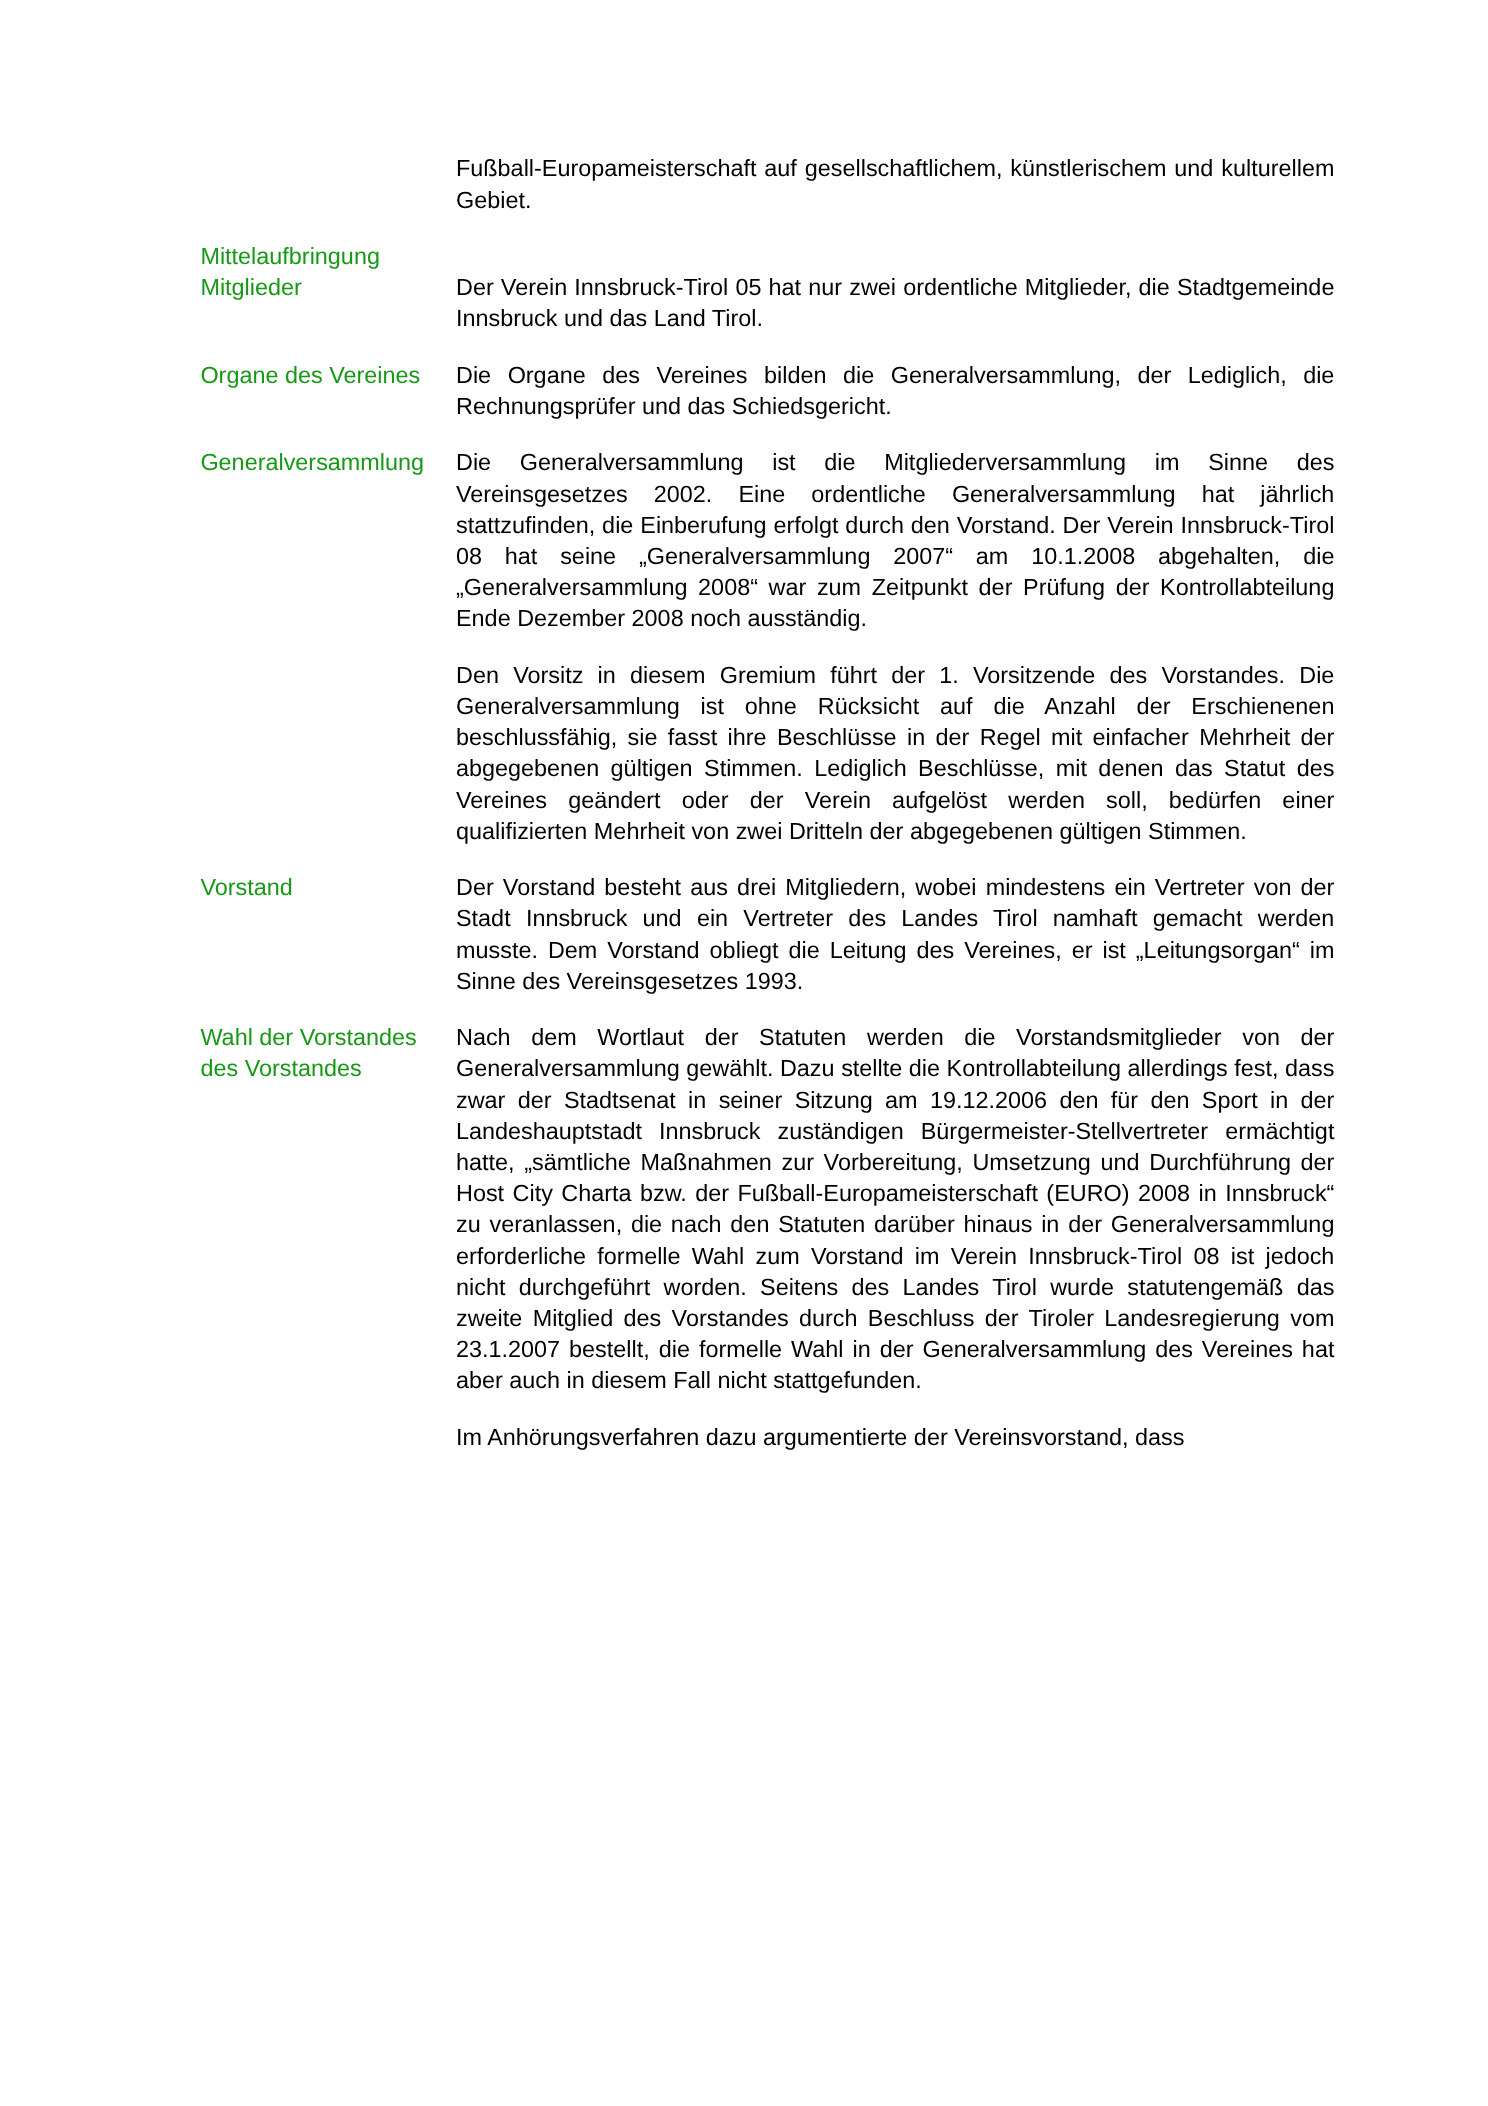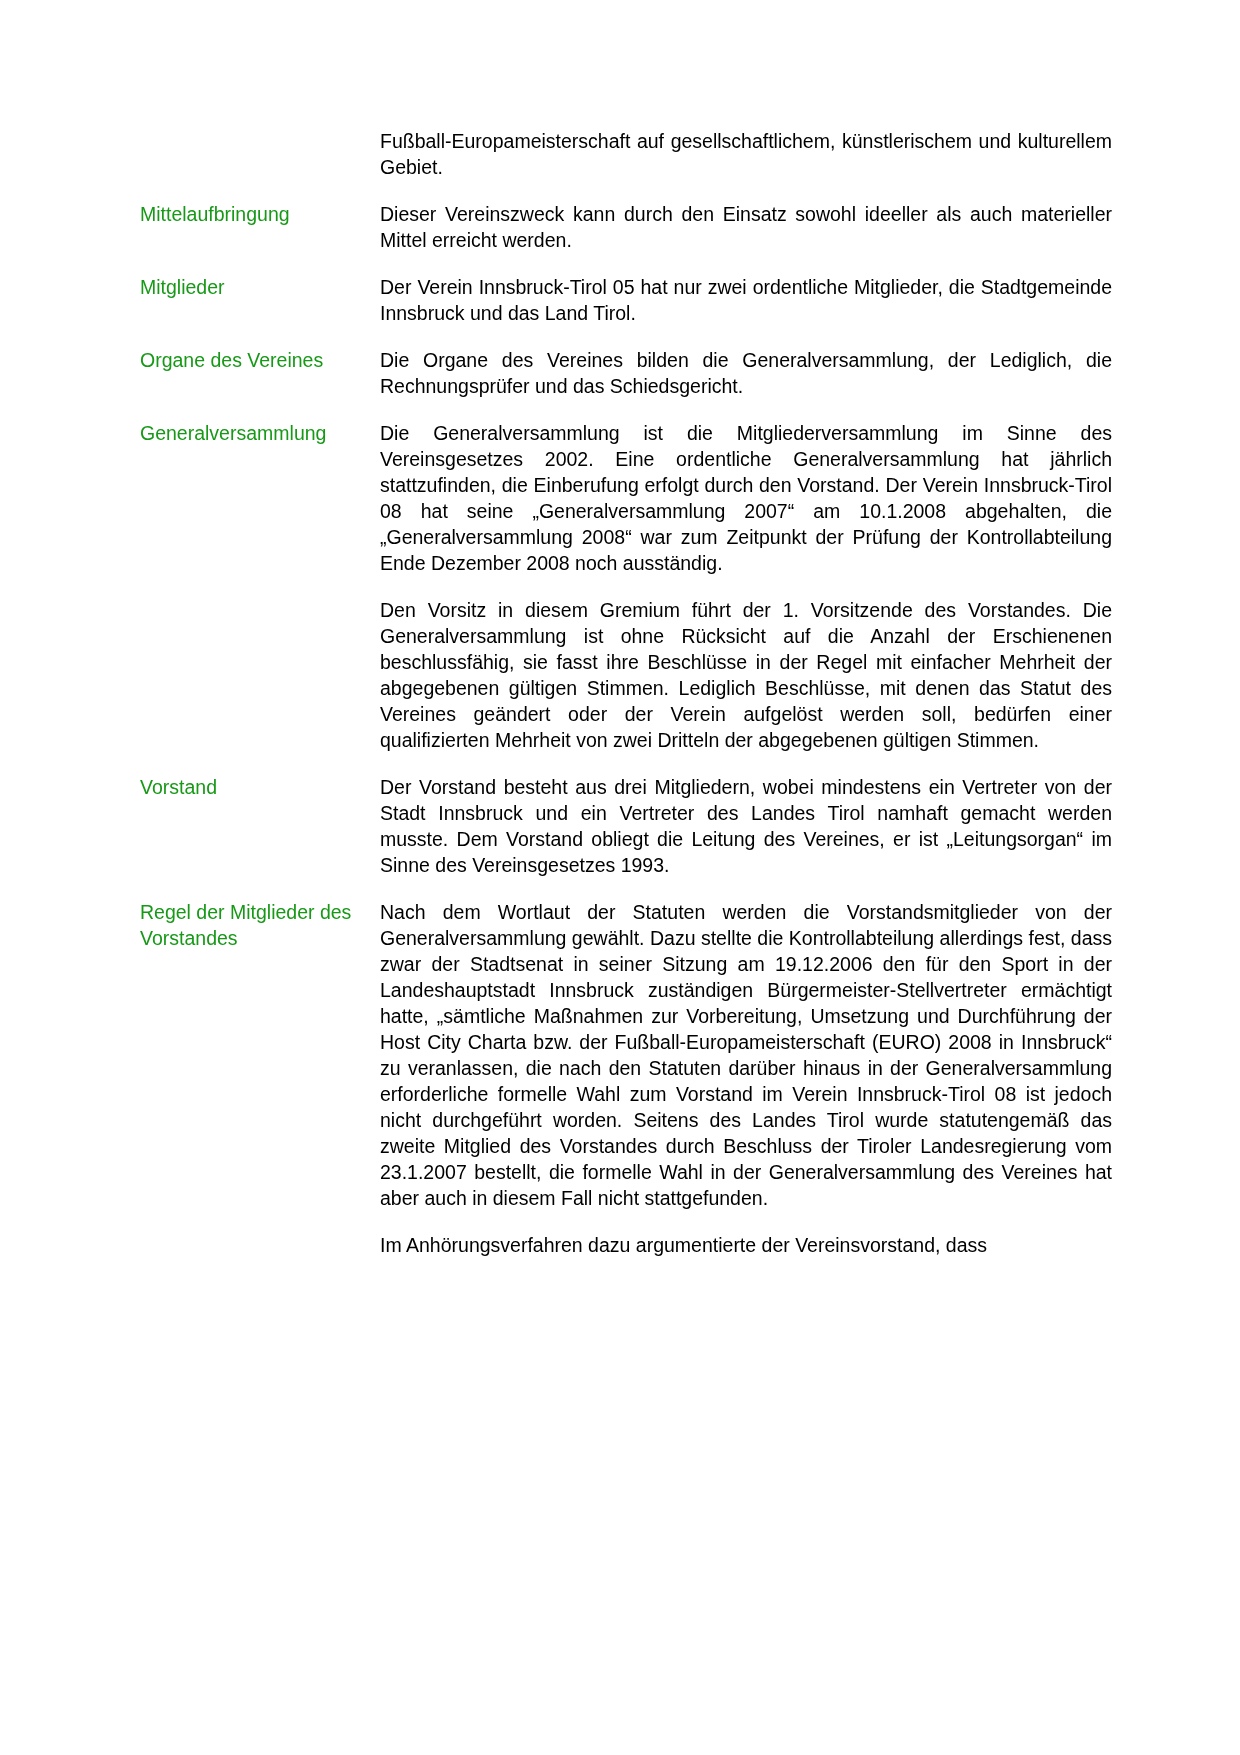--- a/index.html
+++ b/index.html
@@ -26,20 +26,21 @@
   }
   .row {
     display: grid;
     grid-template-columns: 240px 732px;
     align-items: start;
   }
   .label {
     color: var(--label-color, #179917);
     padding-right: 14px;
     line-height: 26px;
+    margin-left: 27px;
   }
   .body p {
     margin: 0 0 21px 0;
     text-align: justify;
     text-justify: inter-word;
     hyphens: none;
   }
   .body p:last-child {
     margin-bottom: 21px;
   }
@@ -51,23 +52,20 @@
   <div class="content" id="sections">
   <div class="row">
     <div class="label"></div>
     <div class="body">
           <p>Fußball-Europameisterschaft auf gesellschaftlichem, künstlerischem und kulturellem Gebiet.</p>
         </div>
   </div>
 
   <div class="row">
     <div class="label">Mittelaufbringung</div>
-    <div class="body">
-          <p>Dieser Vereinszweck kann durch den Einsatz sowohl ideeller als auch materieller Mittel erreicht werden.</p>
-        </div>
   </div>
 
   <div class="row">
     <div class="label">Mitglieder</div>
     <div class="body">
           <p>Der Verein Innsbruck-Tirol 05 hat nur zwei ordentliche Mitglieder, die Stadtgemeinde Innsbruck und das Land Tirol.</p>
         </div>
   </div>
 
   <div class="row">
@@ -86,20 +84,20 @@
   </div>
 
   <div class="row">
     <div class="label">Vorstand</div>
     <div class="body">
           <p>Der Vorstand besteht aus drei Mitgliedern, wobei mindestens ein Vertreter von der Stadt Innsbruck und ein Vertreter des Landes Tirol namhaft gemacht werden musste. Dem Vorstand obliegt die Leitung des Vereines, er ist „Leitungsorgan“ im Sinne des Vereinsgesetzes 1993.</p>
         </div>
   </div>
 
   <div class="row">
-    <div class="label">Regel der Mitglieder des Vorstandes</div>
+    <div class="label">Wahl der Vorstandes des Vorstandes</div>
     <div class="body">
           <p>Nach dem Wortlaut der Statuten werden die Vorstandsmitglieder von der Generalversammlung gewählt. Dazu stellte die Kontrollabteilung allerdings fest, dass zwar der Stadtsenat in seiner Sitzung am 19.12.2006 den für den Sport in der Landeshauptstadt Innsbruck zuständigen Bürgermeister-Stellvertreter ermächtigt hatte, „sämtliche Maßnahmen zur Vorbereitung, Umsetzung und Durchführung der Host City Charta bzw. der Fußball-Europameisterschaft (EURO) 2008 in Innsbruck“ zu veranlassen, die nach den Statuten darüber hinaus in der Generalversammlung erforderliche formelle Wahl zum Vorstand im Verein Innsbruck-Tirol 08 ist jedoch nicht durchgeführt worden. Seitens des Landes Tirol wurde statutengemäß das zweite Mitglied des Vorstandes durch Beschluss der Tiroler Landesregierung vom 23.1.2007 bestellt, die formelle Wahl in der Generalversammlung des Vereines hat aber auch in diesem Fall nicht stattgefunden.</p>
           <p>Im Anhörungsverfahren dazu argumentierte der Vereinsvorstand, dass</p>
         </div>
   </div>
 </div>
 </div>
 
 </body></html>

